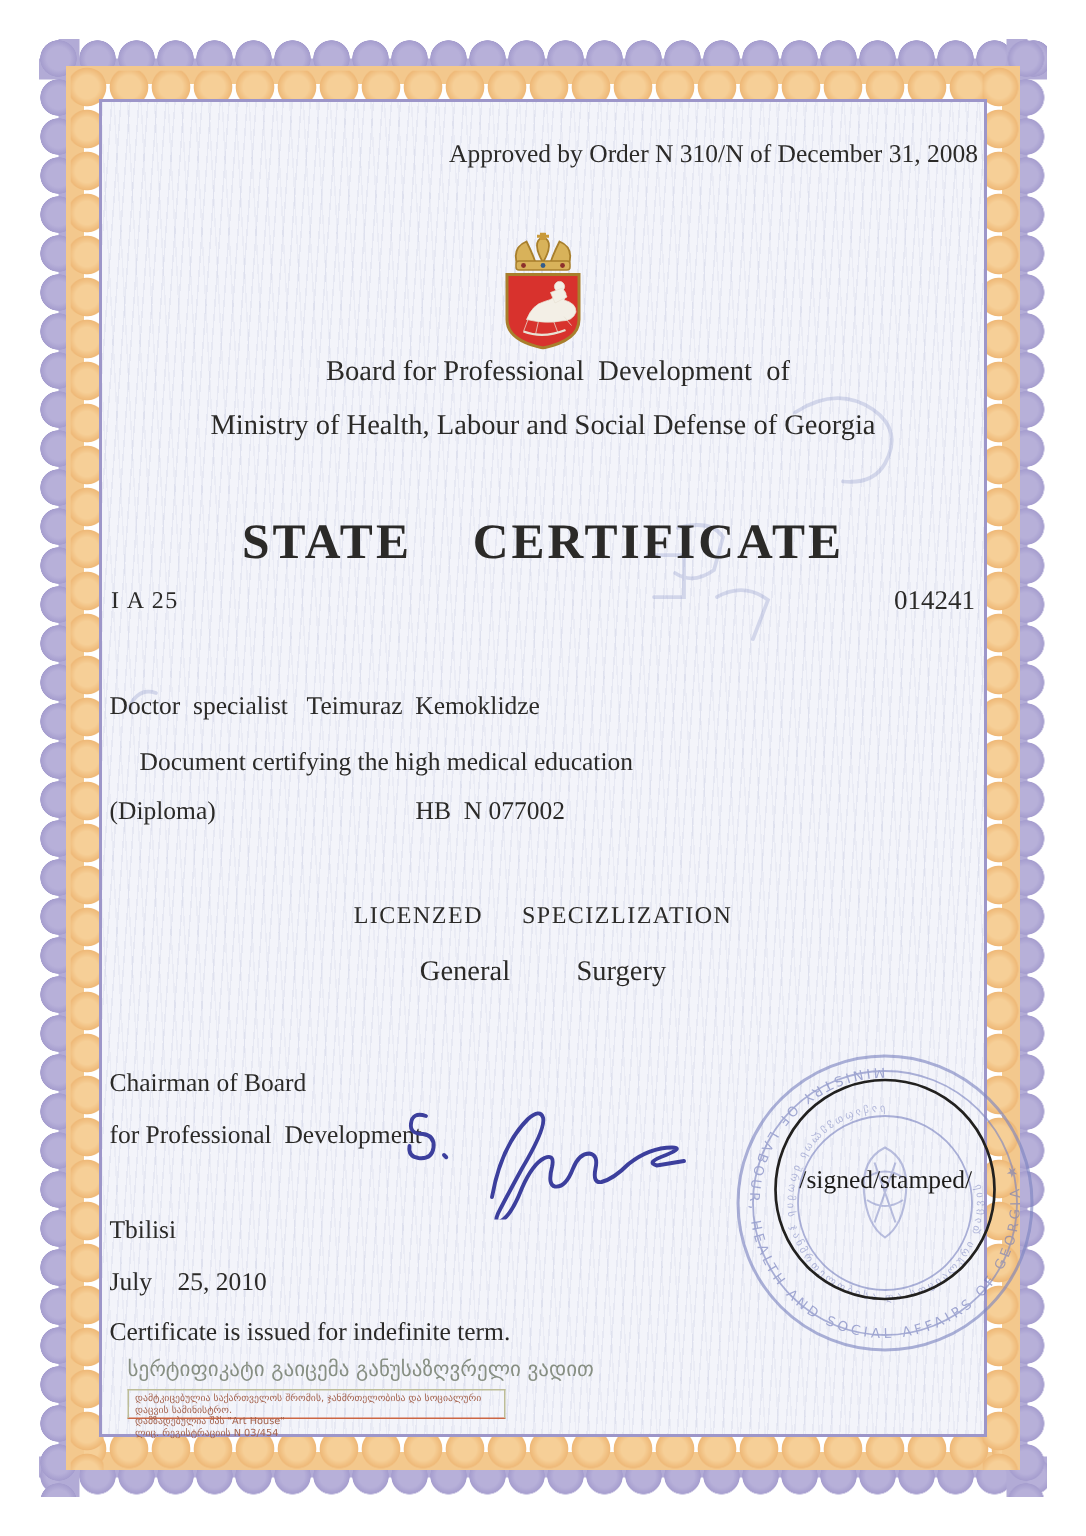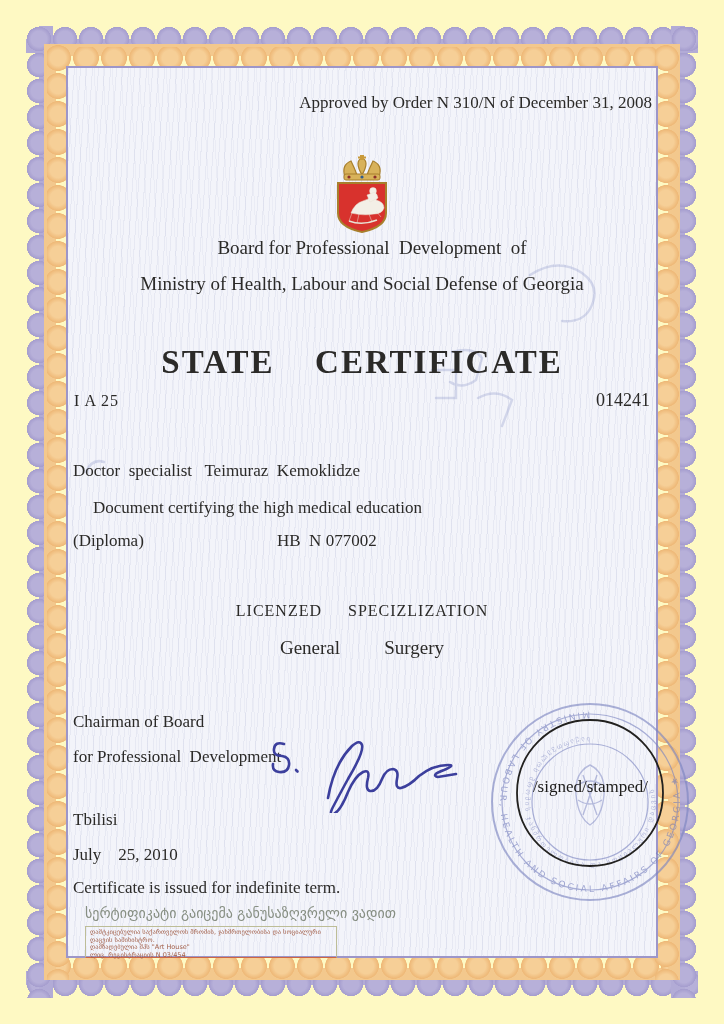--- a/index.html
+++ b/index.html
@@ -4,21 +4,21 @@
 <style>
   html,body { margin:0; padding:0; }
   body {
     font-family: "Liberation Serif", "DejaVu Serif", "DejaVu Sans", serif;
     background:#e8e6e0;
   }
   .page {
     position:relative;
     width:724px; height:1024px;
     margin:0 auto;
-    background:#fef9c3;
+    background:#ffffff;
     overflow:hidden;
     color:#2b2a28;
   }
 
   
   .band { position:absolute; pointer-events:none; }
   
   .lav-top, .lav-bottom {
     left:26px; right:26px; height:27px;
     background-image:
@@ -92,21 +92,21 @@
   .spec-head  { top:602px; font-size:16px; letter-spacing:1px; word-spacing:8px; }
   .spec       { top:637px; font-size:19px; word-spacing:10px; }
   .chair1     { top:712px; left:73px; font-size:17px; }
   .chair2     { top:747px; left:73px; font-size:17px; }
   .city       { top:810px; left:73px; font-size:17px; }
   .date       { top:845px; left:73px; font-size:17px; }
   .term       { top:878px; left:73px; font-size:17px; }
   .geo-term   { top:905px; left:85px; font-size:14px; color:#878f83;
                 font-family:"DejaVu Sans", sans-serif; }
   .print-box  {
-    position:absolute; left:85px; top:926px; width:252px; height:32px;
+    position:absolute; left:85px; top:926px; width:252px; height:20px;
     border:1px solid #bdbd97; border-bottom:1px solid #cc6644;
     padding:2px 4px; box-sizing:border-box;
   }
   .print-line { font-size:6.5px; line-height:7.5px; color:#a3604a;
                 font-family:"DejaVu Sans", sans-serif; white-space:nowrap; overflow:hidden; }
 
   .sig-box    { position:absolute; left:258px; top:718px; width:215px; height:95px; }
   .stamp-box  { position:absolute; left:478px; top:690px; width:225px; height:225px; }
   .stamp-text {
     position:absolute; left:503px; top:777px; width:175px;

